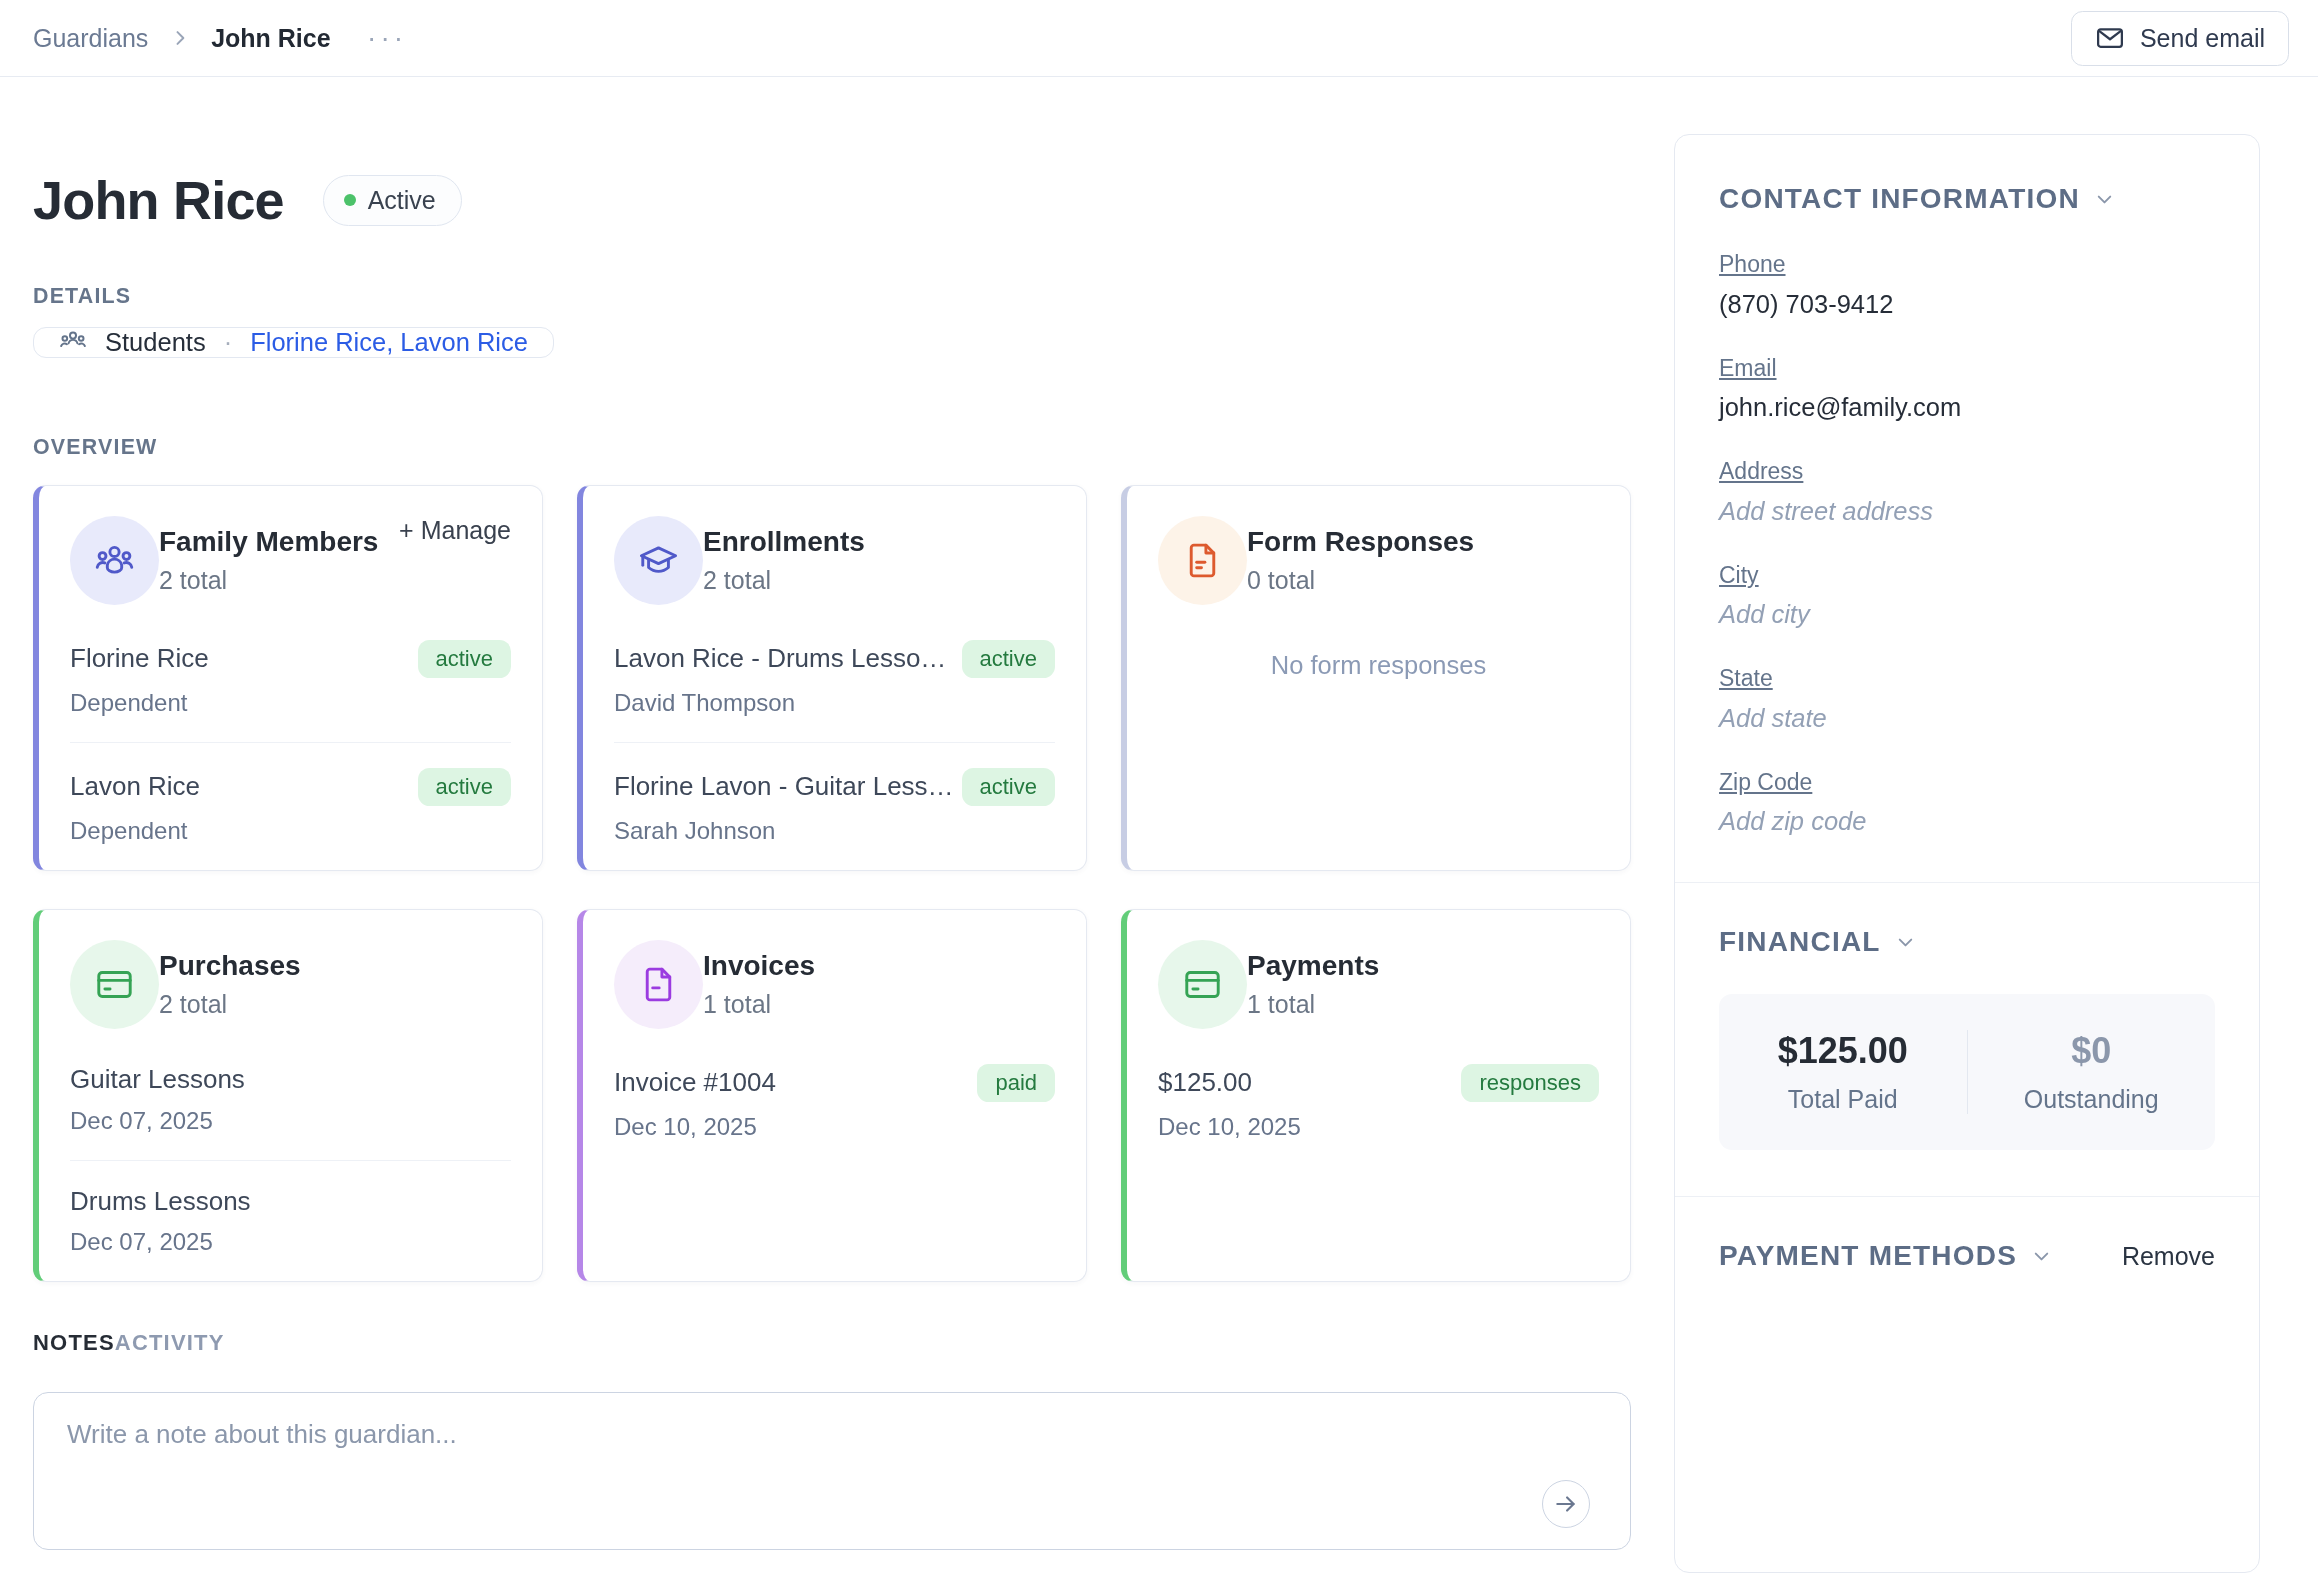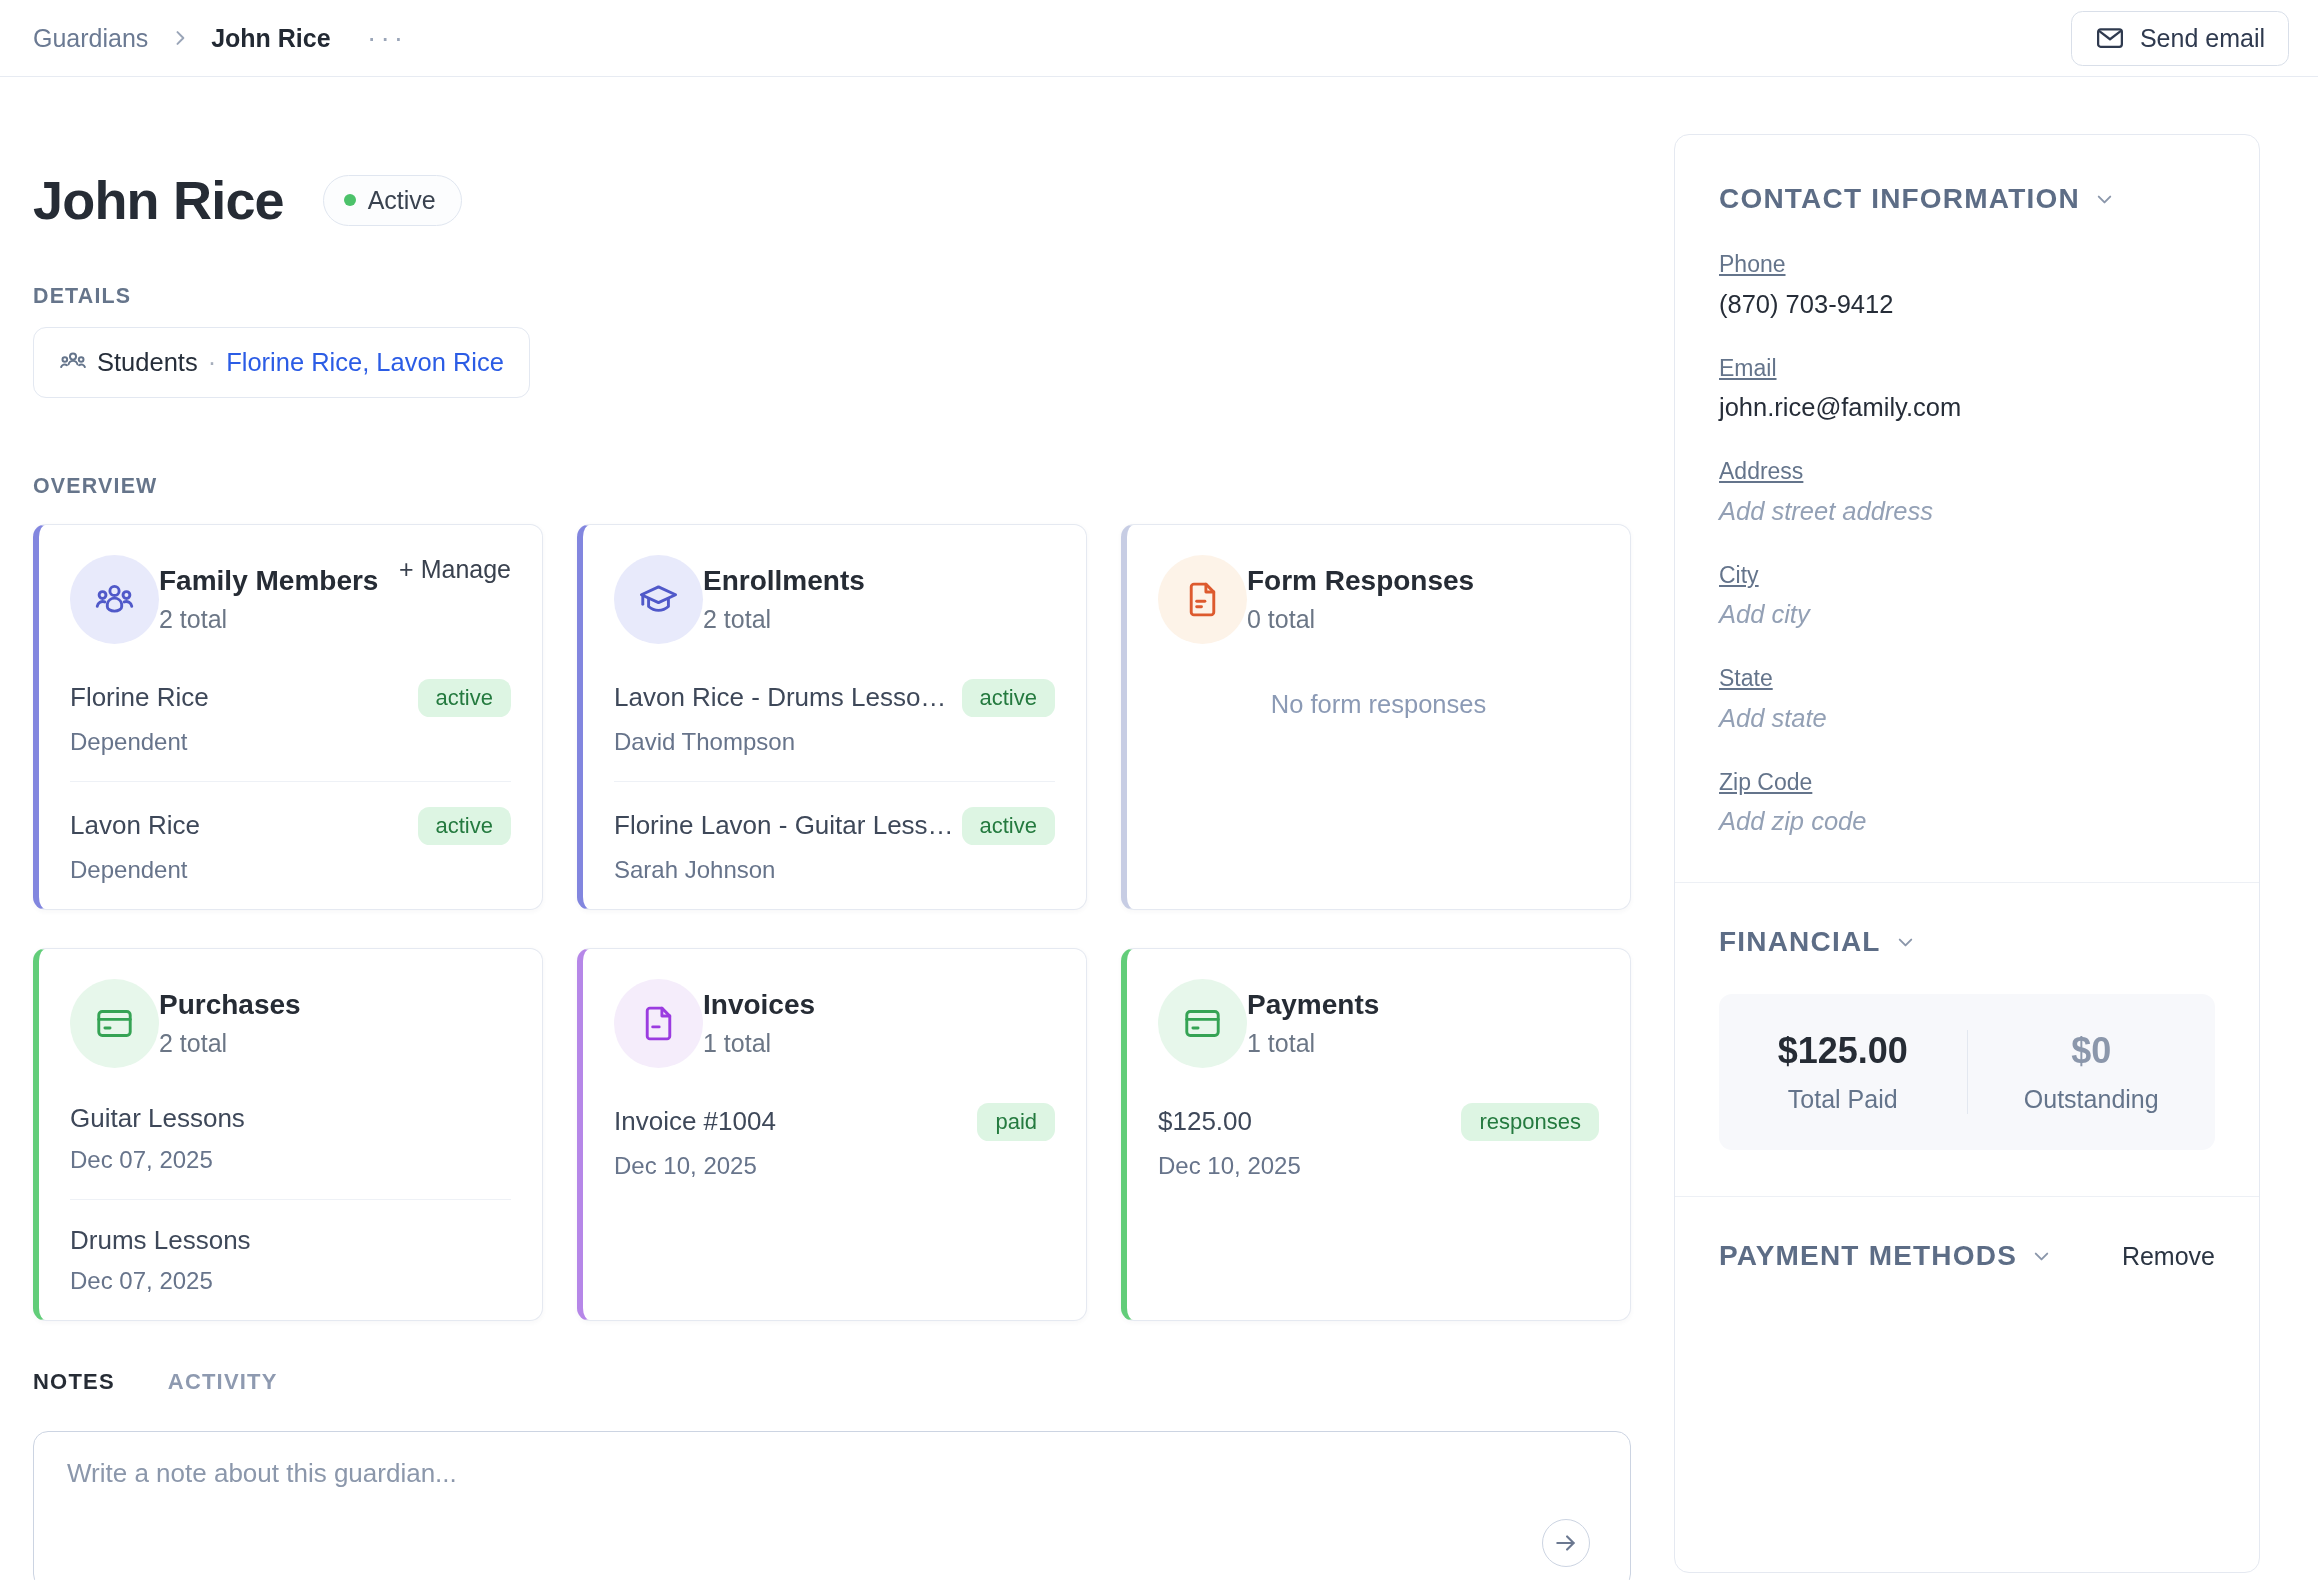--- a/index.html
+++ b/index.html
@@ -15,21 +15,21 @@
   .send-email { margin-left:auto; display:flex; align-items:center; gap:15px; border:1.6px solid #d9dfe9; border-radius:11.5px; background:#ffffff; padding:11.5px 23px; font-size:25px; color:#2f3a4f; font-weight:500; cursor:pointer; }
 
   
   .content { position:absolute; left:33px; top:77px; width:1598px; }
   .title-row { margin-top:92px; display:flex; align-items:center; gap:39px; }
   .page-title { font-size:54px; font-weight:700; letter-spacing:-0.8px; color:#262c35; }
   .status-pill { display:flex; align-items:center; gap:11.5px; border:1.6px solid #e0e6f0; background:#fcfdfe; border-radius:821px; padding:10px 25px 10px 20px; font-size:25px; color:#39424f; }
   .status-dot { width:12.3px; height:12.3px; border-radius:50%; background:#4cc26a; }
 
   .section-label { margin-top:53px; font-size:21.4px; font-weight:700; letter-spacing:1.2px; color:#66758b; }
-  .students-chip { margin-top:18px; display:inline-flex; align-items:flex-end; gap:10px; border:1.6px solid #e3e8f1; border-radius:13px; padding:20px 25px; font-size:25.5px; }
+  .students-chip { margin-top:18px; display:inline-flex; align-items:flex-start; gap:18px; border:1.6px solid #e3e8f1; border-radius:13px; padding:0 25px; font-size:25.5px; }
   .students-chip .chip-label { color:#262e3a; font-weight:500; }
   .chip-dot { color:#a6aebc; }
   .chip-link { color:#2b5ce5; cursor:pointer; }
 
   .overview-label { margin-top:76px; }
   .cards-grid { margin-top:25px; display:grid; grid-template-columns:repeat(3, 1fr); column-gap:34px; row-gap:38px; }
   .card { position:relative; min-height:366px; background:#ffffff; border:1.6px solid #e5e9f1; border-left-width:6.6px; border-radius:13px; padding:30px 31px 25px 31px; box-shadow:0 1.6px 5px rgba(40,50,80,.04); }
   .card.accent-indigo { border-left-color:#8286df; }
   .card.accent-muted  { border-left-color:#c7cde4; }
   .card.accent-green  { border-left-color:#62cd79; }
@@ -47,21 +47,21 @@
 
   .card-rows { margin-top:35px; }
   .row-line { display:flex; align-items:center; justify-content:space-between; }
   .row-name { font-size:26px; font-weight:500; color:#3e4859; white-space:nowrap; overflow:hidden; }
   .row-sub { font-size:24px; color:#67748b; margin-top:11.5px; }
   .row-divider { border-top:1.6px solid #eef1f6; margin:25px 0; }
   .badge { flex:none; font-size:22px; color:#247a3f; background:#ddf5e3; border-radius:11.5px; padding:5.8px 18px; }
   .empty-state { margin-top:46px; text-align:center; font-size:25.5px; color:#8b9ab5; }
 
   
-  .notes-tabs { margin-top:48px; display:flex; gap:53px; font-size:22px; font-weight:700; letter-spacing:1.2px; }
+  .notes-tabs { margin-top:48px; display:flex; font-size:22px; font-weight:700; letter-spacing:1.2px; }
   .tab-active { color:#262c35; cursor:pointer; }
   .tab-inactive { color:#8e9ab0; cursor:pointer; }
   .note-wrap { position:relative; margin-top:36px; }
   .note-input { width:1598px; height:158px; border:1.6px solid #ccd4e2; border-radius:15px; padding:26px 33px; font-size:26px; color:#39424f; font-family:"Liberation Sans", sans-serif; resize:none; outline:none; background:#fff; }
   .note-input::placeholder { color:#8b97ab; }
   .note-send { position:absolute; right:41px; bottom:25px; width:48px; height:48px; border-radius:50%; border:1.6px solid #ccd4e2; background:#fff; display:flex; align-items:center; justify-content:center; color:#6b7890; cursor:pointer; }
 
   
   .sidebar { position:absolute; left:1674px; top:134px; width:586px; height:1439px; border:1.6px solid #e5e9f1; border-radius:15px; background:#fff; }
   .side-pad { padding:0 44px; }

